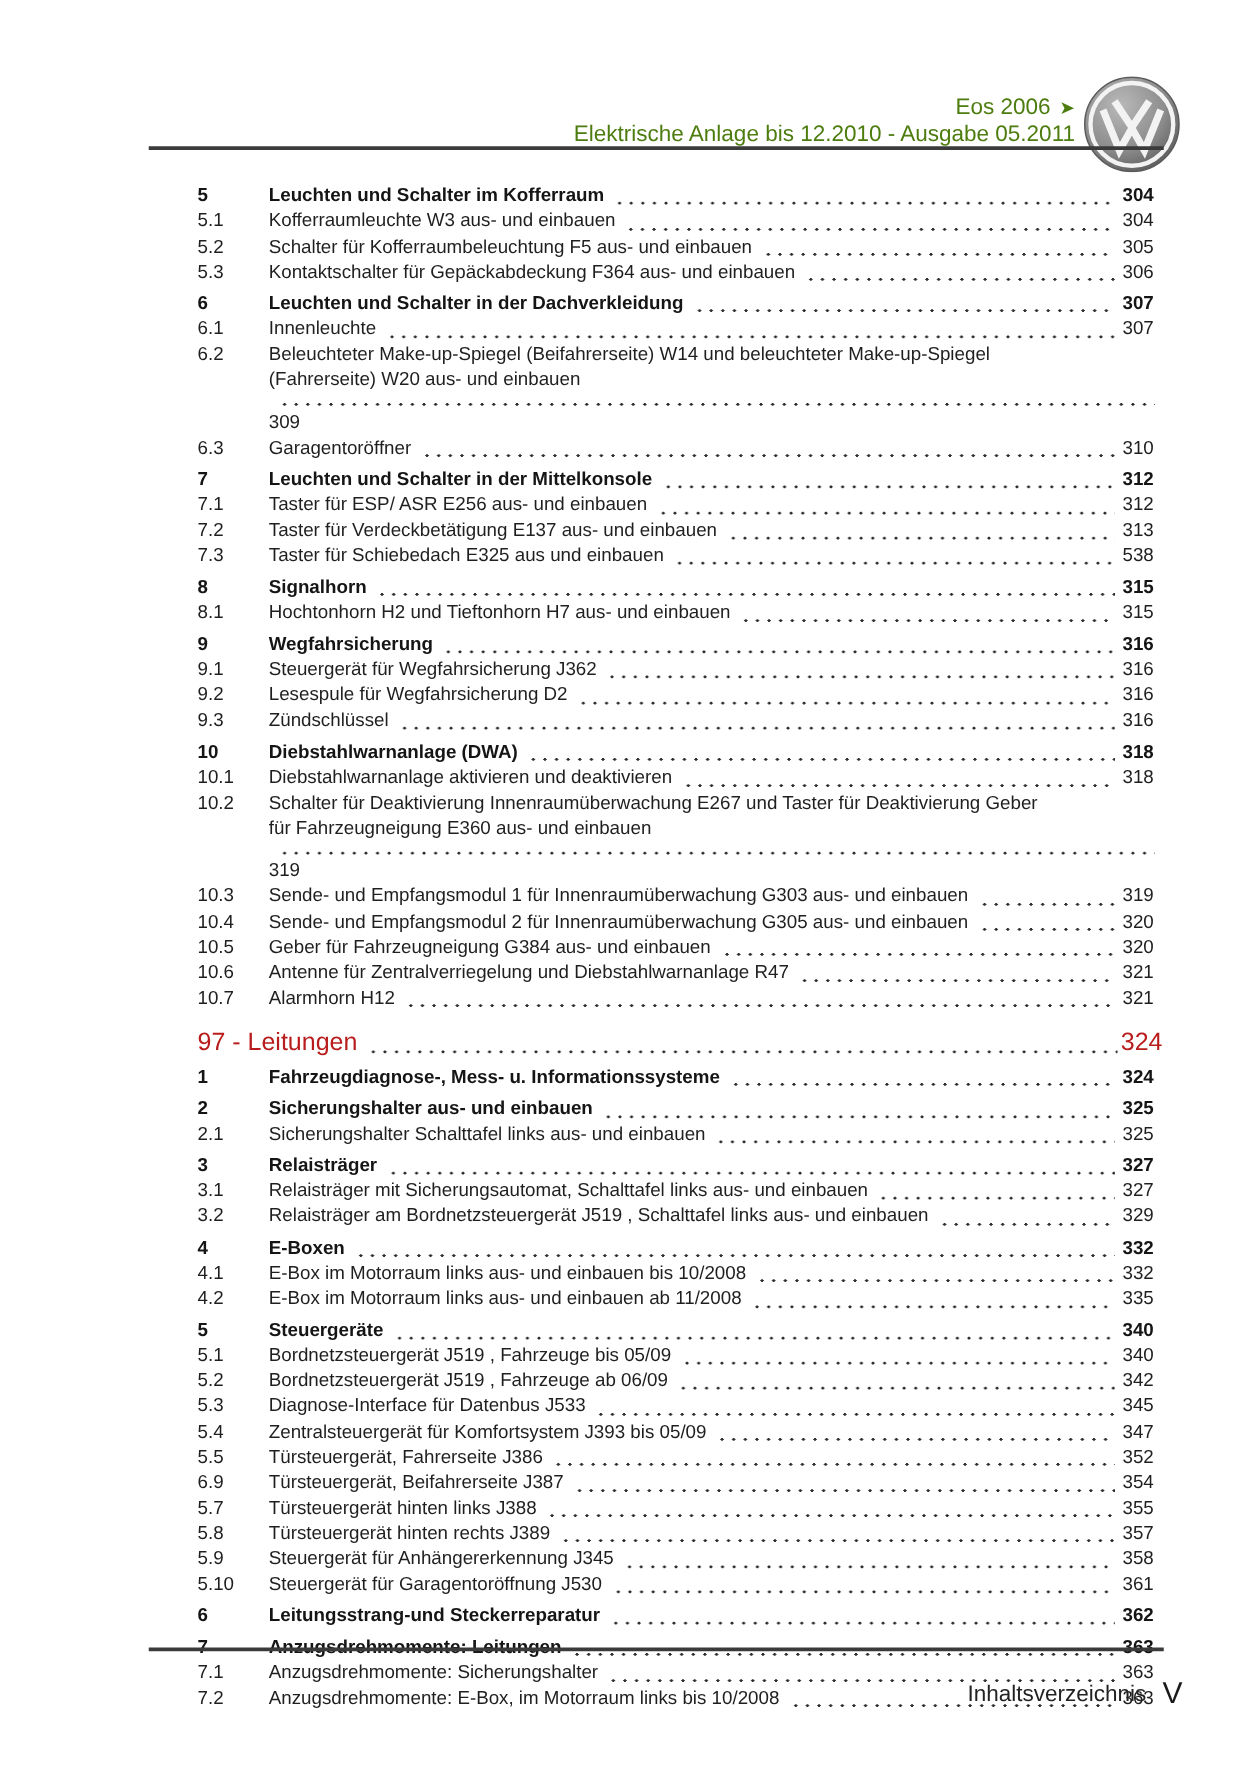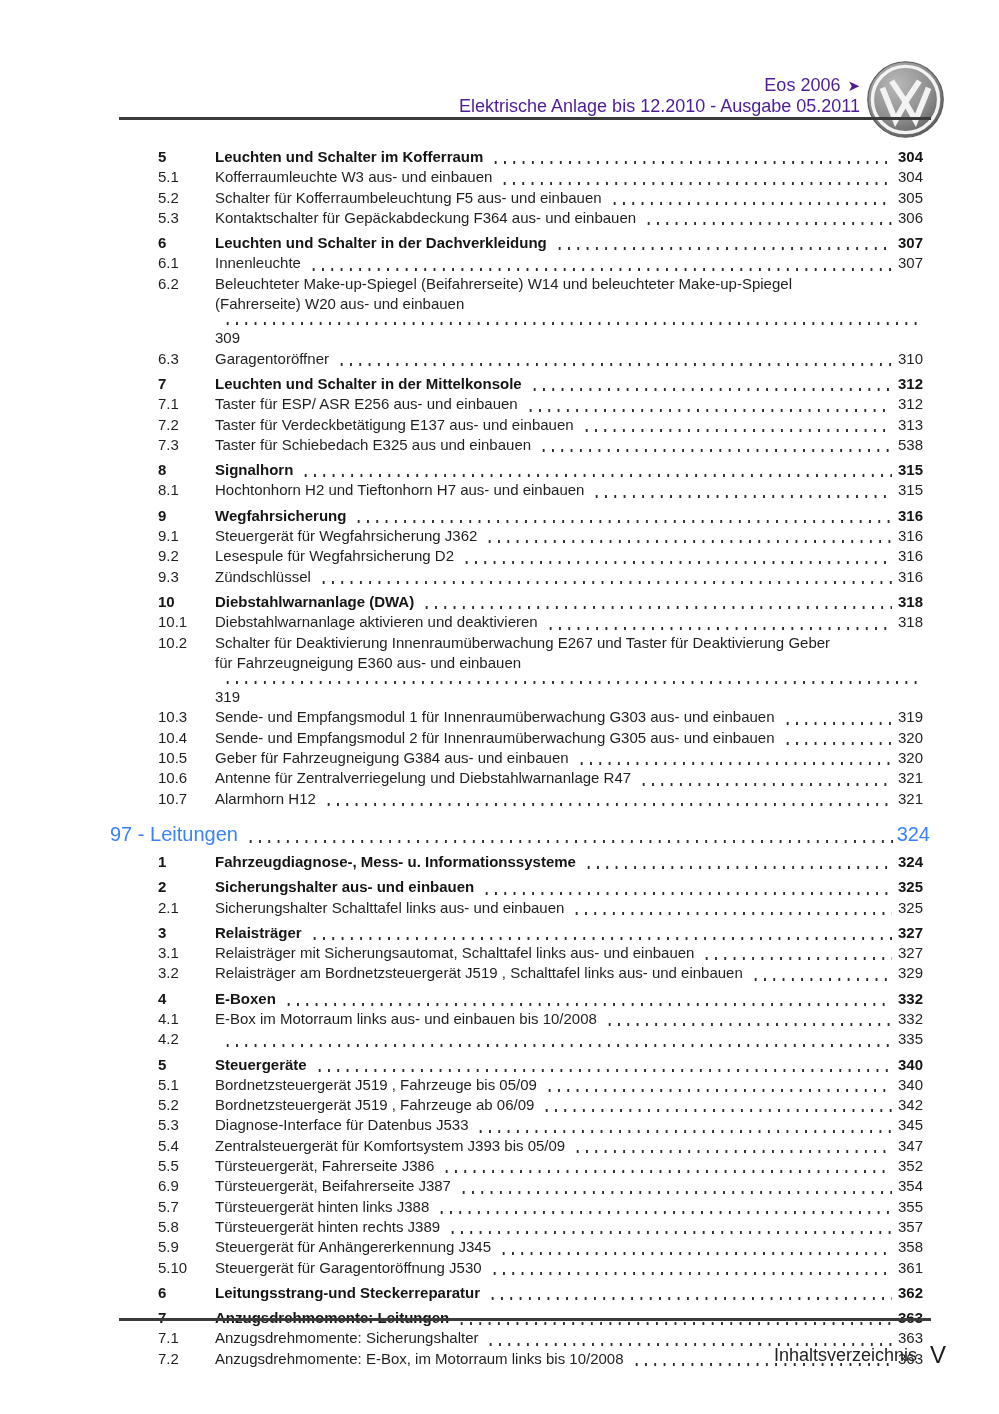--- a/index.html
+++ b/index.html
@@ -5,21 +5,21 @@
   html,body { margin:0; padding:0; }
   body {
     width:999px; height:1414px; position:relative;
     background:#ffffff; color:#1f1f1f;
     font-family:"Liberation Sans","DejaVu Sans",sans-serif;
     overflow:hidden;
   }
   
   #header-block {
     position:absolute; top:75px; right:139px; text-align:right;
-    font-size:18px; line-height:20px; color:#4c1d95; white-space:nowrap;
+    font-size:18px; line-height:20px; color:#4d7c0f; white-space:nowrap;
   }
   #header-block .arrow { font-size:15px; margin-left:7px; letter-spacing:0; }
   #vw-logo { position:absolute; left:867px; top:61px; width:77px; height:77px; }
   .rule { position:absolute; left:119px; width:812px; height:3px; background:#3b3b3b; }
   #rule-top { top:117px; }
   #rule-bottom { top:1318px; }
 
   
   #toc { position:absolute; left:110px; top:142px; width:820px; font-size:15px; }
   .row { display:flex; align-items:baseline; line-height:20.3px; padding-left:48px; }
@@ -28,21 +28,21 @@
   .leader {
     flex:1 1 14px; min-width:14px; align-self:stretch; margin:0 6px 0 8px;
     background-image:radial-gradient(1.25px at 4.65px 2.5px, #2d2d2d 98%, rgba(0,0,0,0) 100%);
     background-size:9.3px 5px; background-repeat:repeat-x;
     background-position:0 calc(100% - 2px);
   }
   .row .page { flex:0 0 auto; min-width:32px; text-align:left; white-space:nowrap; }
   .row.section { font-weight:bold; margin-top:5px; color:#151515; }
   .row.chapter {
     font-size:20px; line-height:25px; margin-top:13px; margin-bottom:3px;
-    padding-left:0; color:#3b82f6;
+    padding-left:0; color:#b91c1c;margin-left:48px;
   }
   .row.chapter .leader { background-position:0 calc(100% - 2.5px); margin-right:3px; }
   .wrap-body { flex:1 1 auto; display:block; min-width:0; }
   .l2 { display:flex; align-items:baseline;flex-direction:column; }
 
   
   #footer { position:absolute; top:1341px; right:53px; display:flex; align-items:center; }
   #footer .label { font-size:18px; color:#222; }
   #footer .page-roman { font-size:24px; margin-left:13px; color:#1a1a1a; }
 </style>
@@ -285,20 +285,21 @@
       <span class="page">332</span>
     </div>
     <div class="row sub">
       <span class="num">4.1</span>
       <span class="title">E-Box im Motorraum links aus- und einbauen bis 10/2008</span>
       <span class="leader"></span>
       <span class="page">332</span>
     </div>
     <div class="row sub">
       <span class="num">4.2</span>
+      <span class="title">E-Box im Motorraum links aus- und einbauen ab 11/2008</span>
       <span class="leader"></span>
       <span class="page">335</span>
     </div>
     <div class="row section">
       <span class="num">5</span>
       <span class="title">Steuergeräte</span>
       <span class="leader"></span>
       <span class="page">340</span>
     </div>
     <div class="row sub">

